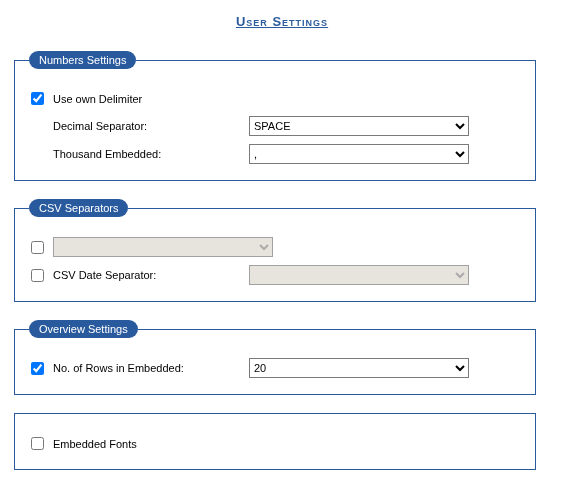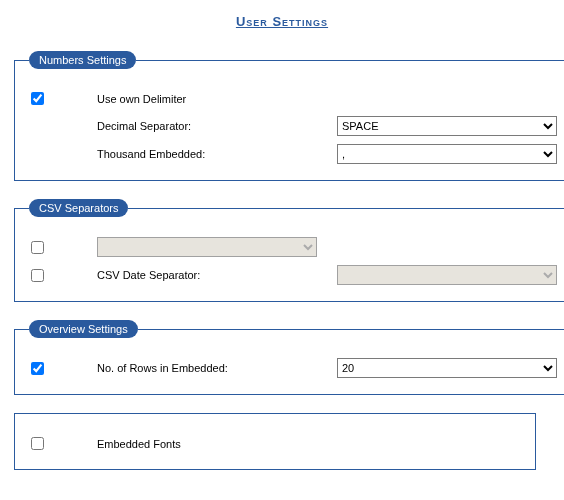--- a/index.html
+++ b/index.html
@@ -37,21 +37,20 @@
     padding: 3px 10px;
     border-radius: 9px;
     font-size: 11px;
     margin-left: 4px;
   }
   .row {
     display: flex;
     align-items: center;
     padding: 4px 0;
     min-height: 24px;
-    gap: 44px;
   }
   .chk-col {
     width: 28px;
     display: flex;
     align-items: center;
     justify-content: flex-start;
     padding-left: 2px;
   }
   .label-col {
     width: 196px;

